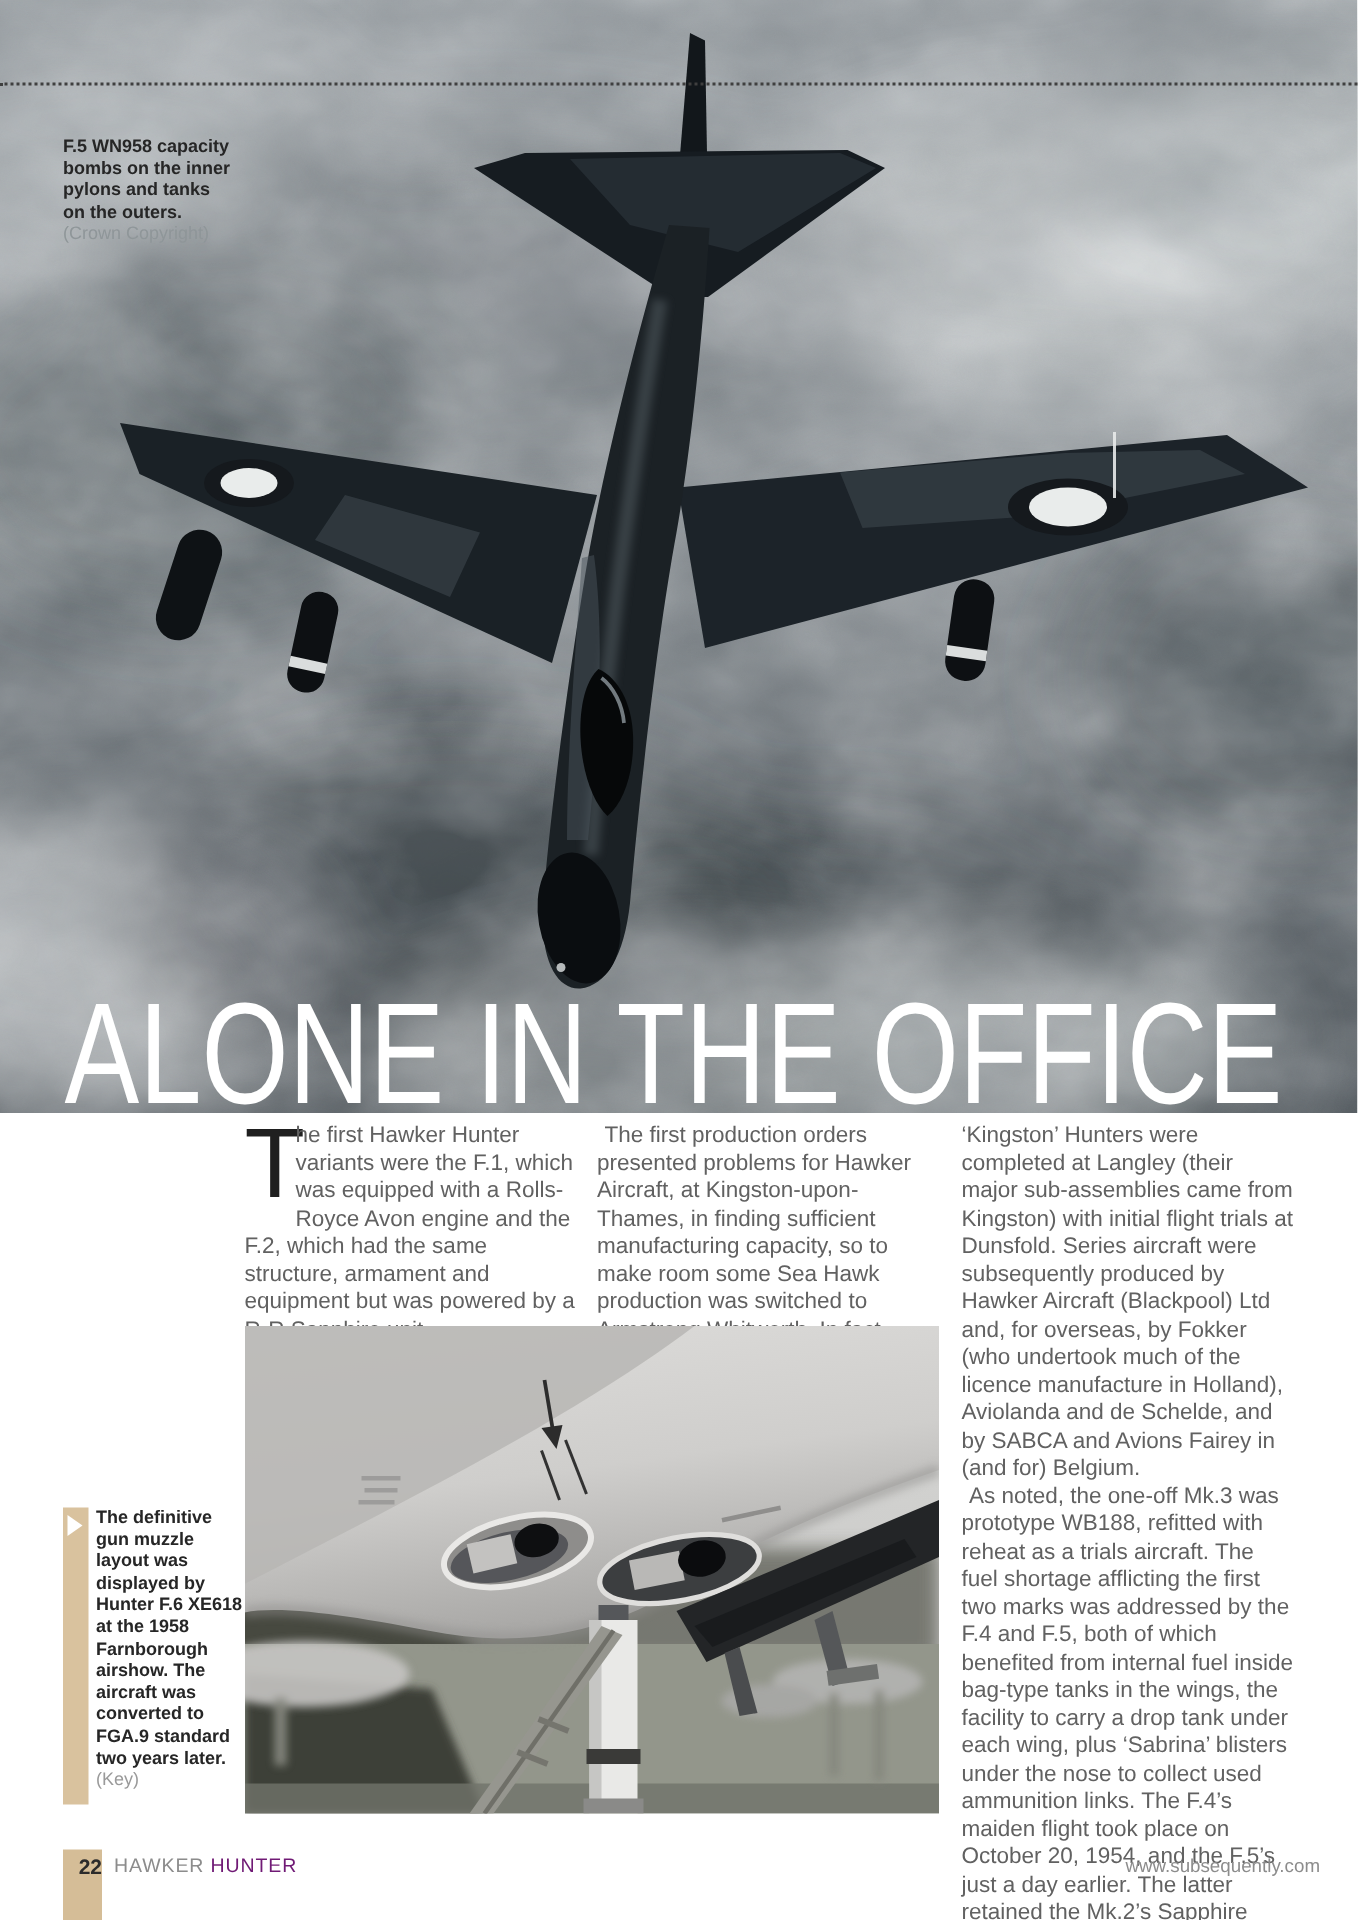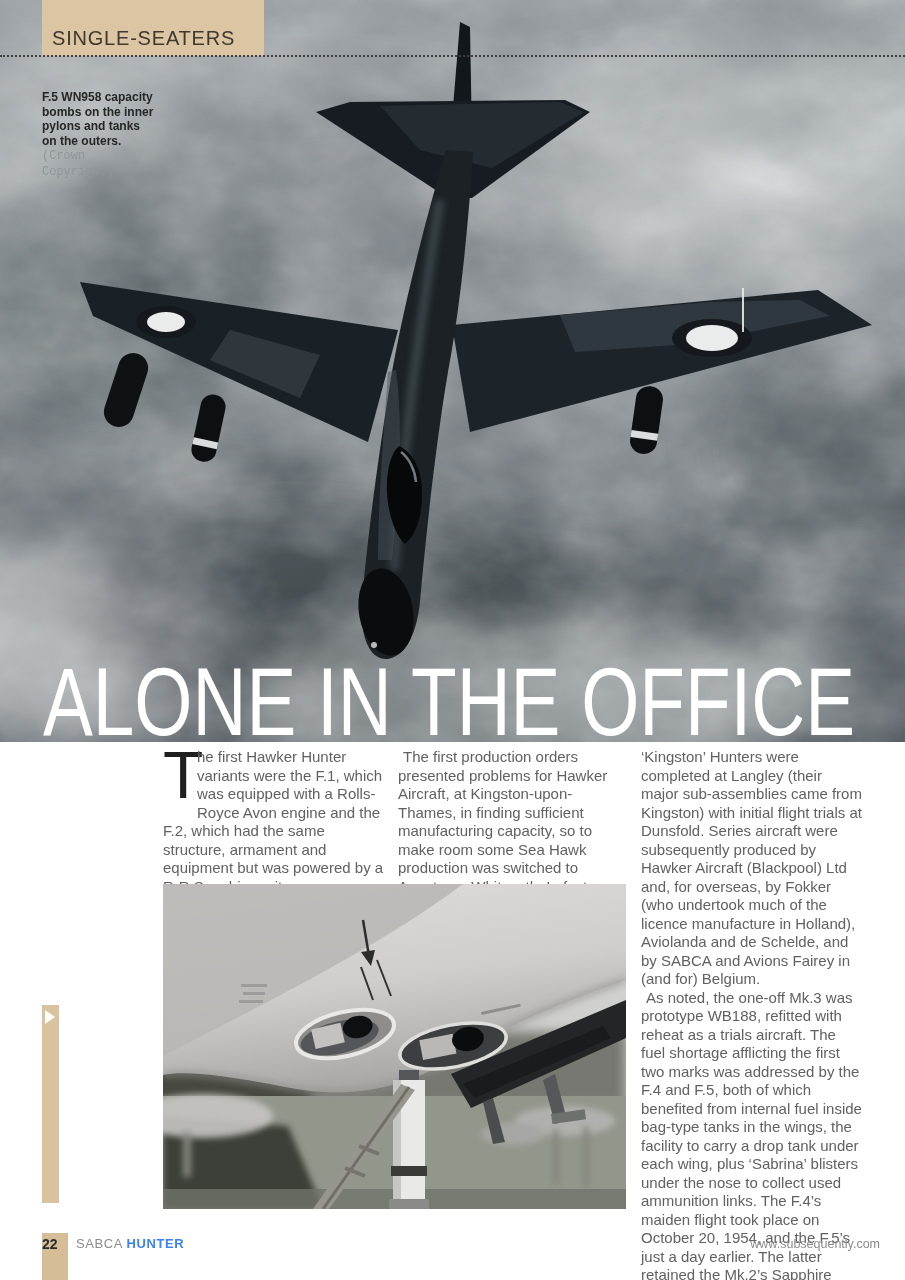--- a/index.html
+++ b/index.html
@@ -19,21 +19,21 @@
     font-size:20px; letter-spacing:0.8px; color:#3e382e; font-weight:400;
   }
   .dotted-rule {
     position:absolute; top:55px; left:0; width:905px; height:0;
     border-top:2px dotted #3f3f3f;
   }
   .hero-caption {
     position:absolute; top:90px; left:42px; width:114px;
     font-size:12px; line-height:14.6px; font-weight:bold; color:#262626;
   }
-  .hero-caption .credit { font-weight:normal; color:#8f9699;font-family:Liberation Mono, monospace; }
+  .hero-caption .credit { font-weight:normal; color:#8f9699; }
   .hero-title-svg { position:absolute; left:43px; top:660px; }
   
   .col { position:absolute; font-size:15px; line-height:18.5px; color:#616161; }
   .col p { margin:0; }
   .col1 { left:163px; top:748px; width:224px; }
   .col2 { left:398px; top:748px; width:226px; }
   .col3 { left:641px; top:748px; width:221px; }
   .col2 p { text-indent:5px; }
   .col3 p.indent { text-indent:5px; }
   .dropcap {
@@ -54,30 +54,30 @@
     border-left:10px solid #ffffff;
   }
   .side-caption {
     position:absolute; left:64px; top:1004px; width:102px;
     font-size:12px; line-height:14.6px; font-weight:bold; color:#262626;
   }
   .side-caption .credit { font-weight:normal; color:#9a9a9a; }
   
   .page-num {
     position:absolute; left:42px; top:1233px; width:26px; height:47px;
-    background:#d5bd97; text-align:left;
+    background:#d5bd97; text-align:right;
   }
   .page-num span {
     display:block; margin-top:3px; font-size:14px; font-weight:bold; color:#2b2b2b;
   }
   .footer-mag {
     position:absolute; left:76px; top:1236px;
     font-size:13px; letter-spacing:0.6px; color:#8c8c8c;
   }
-  .footer-mag .bold { color:#3b82f6; font-weight:bold; }
+  .footer-mag .bold { color:#701a75; font-weight:normal; }
   .footer-site {
     position:absolute; top:1237px; right:25px;
     font-size:12.5px; color:#8c8c8c;
   }
 </style>
 </head>
 <body>
 
 <div id="page">
 
@@ -163,23 +163,20 @@
         <path d="M399,446 C412,452 421,468 422,490 C423,512 417,534 405,544 C395,535 388,514 387,492 C386,470 391,453 399,446 Z" fill="#060809"></path>
         <path d="M401,452 C409,458 415,470 416,482" stroke="#8d979d" stroke-width="2.5" fill="none" opacity="0.8"></path>
 
         <g transform="rotate(-10 386 612)">
           <ellipse cx="386" cy="612" rx="27" ry="44" fill="#0a0d10"></ellipse>
         </g>
         <circle cx="374" cy="645" r="3" fill="#c9cdce" opacity="0.9"></circle>
       </g>
     </svg>
 
-    <div class="section-box">
-      <span>SINGLE-SEATERS</span>
-    </div>
     <div class="dotted-rule"></div>
 
     <div class="hero-caption">
       <span>F.5 WN958 capacity bombs on the inner pylons and tanks on the outers.</span>
       <span class="credit">(Crown Copyright)</span>
     </div>
 
     <svg class="hero-title-svg" width="820" height="85" viewBox="0 0 820 85">
       <text x="0" y="75" font-size="96" font-weight="200" fill="#ffffff" font-family="Liberation Sans, sans-serif" textLength="812" lengthAdjust="spacingAndGlyphs">ALONE IN THE OFFICE</text>
     </svg>
@@ -285,23 +282,27 @@
         <path d="M208,82 L198,68 L212,66 Z" fill="#2c2c2c"></path>
         <path d="M198,83 L210,116" stroke="#323232" stroke-width="2"></path>
         <path d="M214,76 L228,112" stroke="#323232" stroke-width="2"></path>
       </g>
     </svg>
   </figure>
 
   <div class="side-accent">
     <div class="tri"></div>
   </div>
+  <div class="side-caption">
+    <span>The definitive gun muzzle layout was displayed by Hunter F.6 XE618 at the 1958 Farnborough airshow. The aircraft was converted to FGA.9 standard two years later.</span>
+    <span class="credit">(Key)</span>
+  </div>
 
   <div class="page-num">
     <span>22</span>
   </div>
   <div class="footer-mag">
-    <span>SABCA</span>
+    <span>HAWKER</span>
     <span class="bold">HUNTER</span>
   </div>
   <div class="footer-site">www.subsequently.com</div>
 
 </div>
 
 </body></html>

